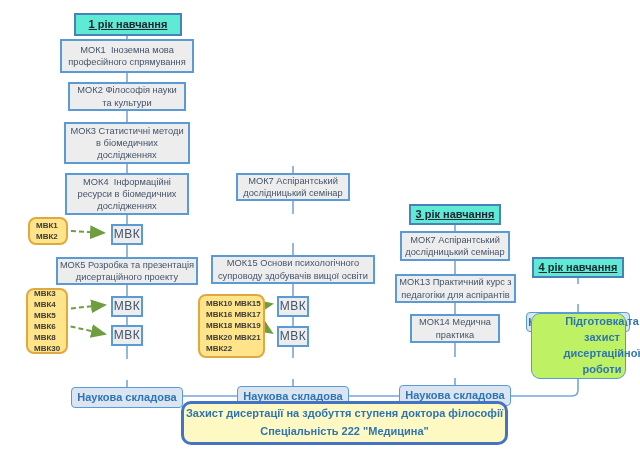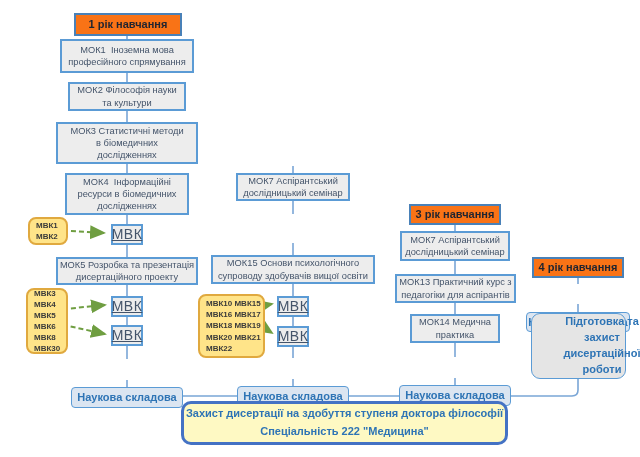--- a/index.html
+++ b/index.html
@@ -7,42 +7,42 @@
     position:relative; width:640px; height:457px; background:#ffffff;
     font-family:"Liberation Sans", sans-serif; overflow:hidden;
   }
   .wires { position:absolute; left:0; top:0; width:640px; height:457px; }
   .box {
     position:absolute; box-sizing:border-box;
     display:flex; align-items:center; justify-content:center;
     text-align:center; white-space:pre; line-height:1.32;
   }
   .year {
-    background:#f97316; border:2px solid #4981b8;
-    color:#1f2430; font-weight:bold; font-size:11px;
+    background:#5eead4; border:2px solid #4981b8;
+    color:#1f2430; font-weight:bold; font-size:11px;text-decoration:underline;
   }
   .mok {
     background:#ededed; border:2px solid #5b9bd5;
     color:#44546a; font-size:9.3px;
   }
   .mvk {
     background:#ededed; border:2px solid #5b9bd5;
-    color:#44546a; font-size:14px; letter-spacing:0.5px;text-decoration:underline;
+    color:#44546a; font-size:12px; letter-spacing:0.5px;
   }
   .ygrp {
     background:#ffe489; border:2px solid #e0a93f; border-radius:8px;
     color:#3a3a3a; font-weight:bold; font-size:8px; line-height:1.38;
     text-align:left; justify-content:flex-start; padding-left:6px;margin-left:16px;
   }
   .nauk {
     background:#dbe5f1; border:1.5px solid #5b9bd5; border-radius:4px;
     color:#2e74b5; font-weight:bold; font-size:11px;margin-top:28px;
   }
   .prep {
-    background:#e5e5e5; border:1.5px solid #5b9bd5; border-radius:9px;
+    background:#bef264; border:1.5px solid #5b9bd5; border-radius:9px;
     color:#2e74b5; font-weight:bold; font-size:11px; line-height:1.45;padding-left:47px;
   }
   .final {
     background:#fef9c3; border:3px solid #4472c4; border-radius:10px;
     color:#2e74b5; font-weight:bold; font-size:11px; line-height:1.6;
   }
 </style>
 </head>
 <body>
 
@@ -69,21 +69,21 @@
     <path fill="none" stroke="#6f9e41" stroke-width="2" stroke-dasharray="5,3" marker-end="url(#ga)" d="M55,323 L105,334"></path>
     <path fill="none" stroke="#6f9e41" stroke-width="2" stroke-dasharray="5,3" marker-end="url(#ga)" d="M252,308 L272,304"></path>
     <path fill="none" stroke="#6f9e41" stroke-width="2" stroke-dasharray="5,3" marker-end="url(#ga)" d="M252,320 L272,333"></path>
   </svg>
 
   <div class="box year" style="left:74px; top:13px; width:108px; height:23px;">1 рік навчання</div>
   <div class="box mok" style="left:60px; top:39px; width:134px; height:34px;">МОК1  Іноземна мова
 професійного спрямування</div>
   <div class="box mok" style="left:68px; top:82px; width:118px; height:29px;">МОК2 Філософія науки
 та культури</div>
-  <div class="box mok" style="left:56px; top:122px; width:142px; height:42px;">МОК3 Статистичні методи
+  <div class="box mok" style="left:64px; top:122px; width:126px; height:42px;">МОК3 Статистичні методи
 в біомедичних
 дослідженнях</div>
   <div class="box mok" style="left:65px; top:173px; width:124px; height:42px;">МОК4  Інформаційні
 ресурси в біомедичних
 дослідженнях</div>
   <div class="box ygrp" style="left:12px; top:217px; width:40px; height:28px;">МВК1
 МВК2</div>
   <div class="box mvk" style="left:111px; top:224px; width:32px; height:21px;">МВК</div>
   <div class="box mok" style="left:56px; top:257px; width:142px; height:28px;">МОК5 Розробка та презентація
 дисертаційного проекту</div>

